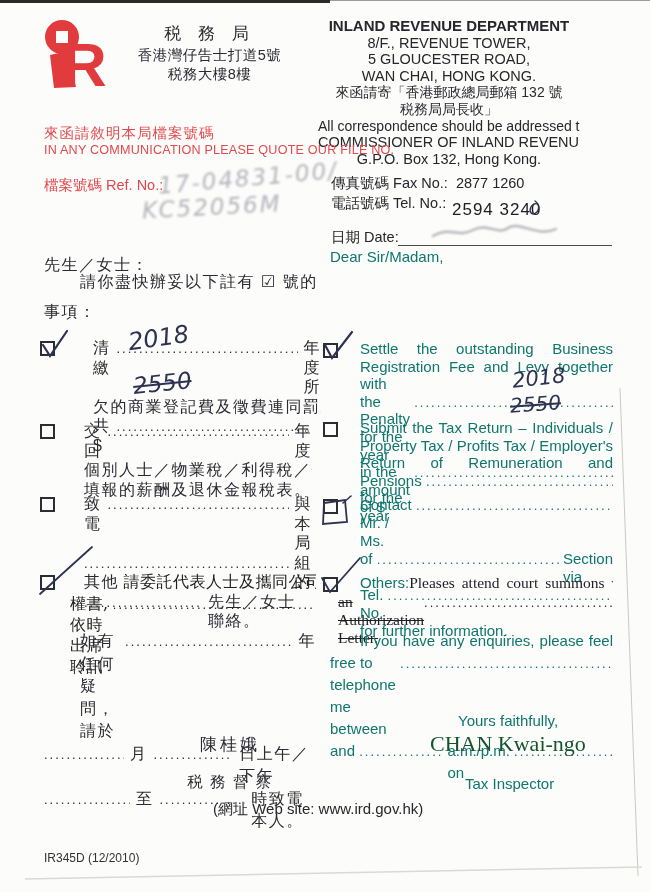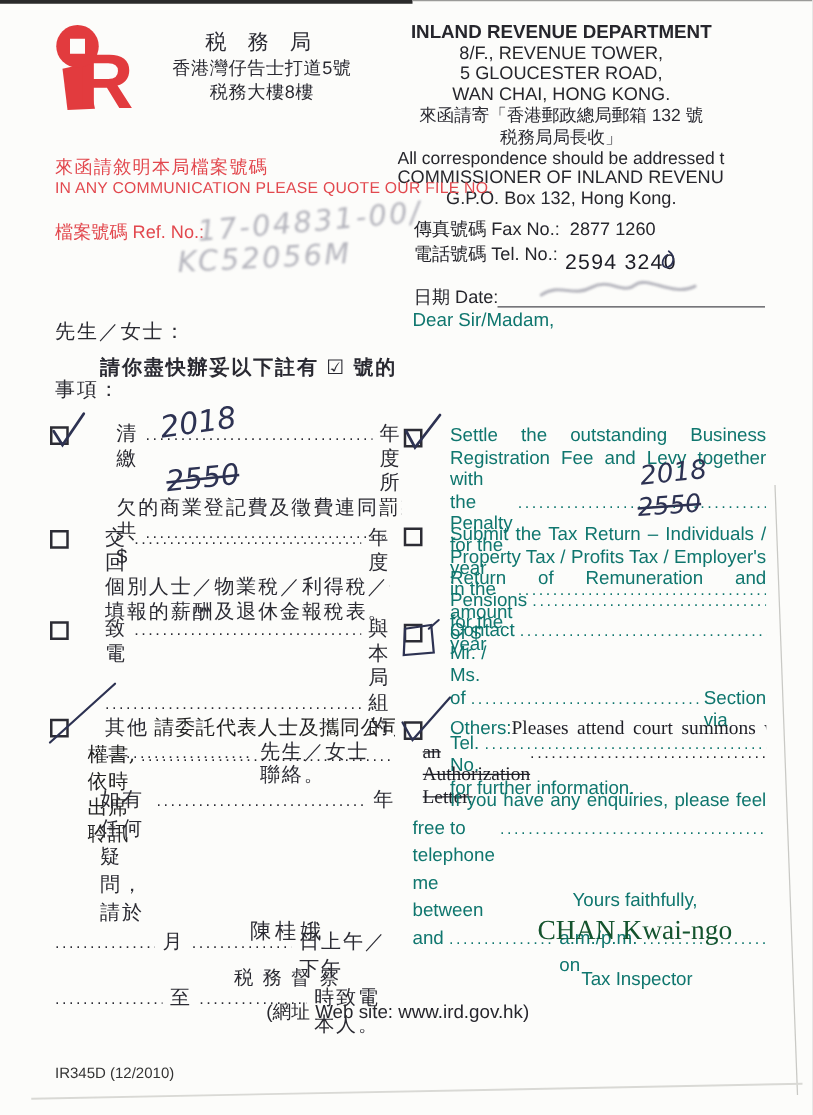--- a/index.html
+++ b/index.html
@@ -87,21 +87,21 @@
     <path d="M5,14 C20,4 30,16 45,8 S70,14 80,6 S110,16 128,7" stroke="#b7b7bf" stroke-width="2.5" fill="none" stroke-linecap="round"></path>
   </svg>
 
   <div class="abs line red" style="left:44px;top:143px;font-size:12.6px;letter-spacing:0.2px;">IN ANY COMMUNICATION PLEASE QUOTE OUR FILE NO.</div>
   <div class="abs line red" style="left:44px;top:124px;font-size:14.5px;letter-spacing:1px;">來函請敘明本局檔案號碼</div>
   <div class="abs line red" style="left:44px;top:176px;font-size:14.5px;">檔案號碼  Ref. No.:</div>
   <div class="pencil" style="left:158px;top:165px;font-size:23px;letter-spacing:2px;transform:rotate(-5deg);">17-04831-00/</div>
   <div class="pencil" style="left:142px;top:194px;font-size:23px;letter-spacing:2px;transform:rotate(-3deg);">KC52056M</div>
 
   <div class="abs cn line" style="left:44px;top:255px;">先生／女士：</div>
-  <div class="abs cn line" style="left:80px;top:284px;font-weight:bold;">請你盡快辦妥以下註有 ☑ 號的</div>
+  <div class="abs cn line" style="left:80px;top:272px;">請你盡快辦妥以下註有 ☑ 號的</div>
   <div class="abs cn line" style="left:44px;top:302px;">事項：</div>
 
   <div class="box" style="left:40px;top:341px;"></div>
   <svg class="mark" style="left:35px;top:325px;" width="36" height="36" viewBox="0 0 36 36">
     <path d="M8,20 L15,31 L32,6" class="tick"></path>
   </svg>
   <div class="abs cnblock" style="left:93px;top:338px;width:228px;">
     <div class="cn lead"><span>清繳</span>&nbsp;<span class="dots" style="font-size:13px;">........................................................................................................................</span>&nbsp;<span>年度所</span></div>
     <div class="cn line">欠的商業登記費及徵費連同罰款</div>
     <div class="cn lead"><span>共 $</span>&nbsp;<span class="dots" style="font-size:13px;">........................................................................................................................</span>&nbsp;<span>。</span></div>

